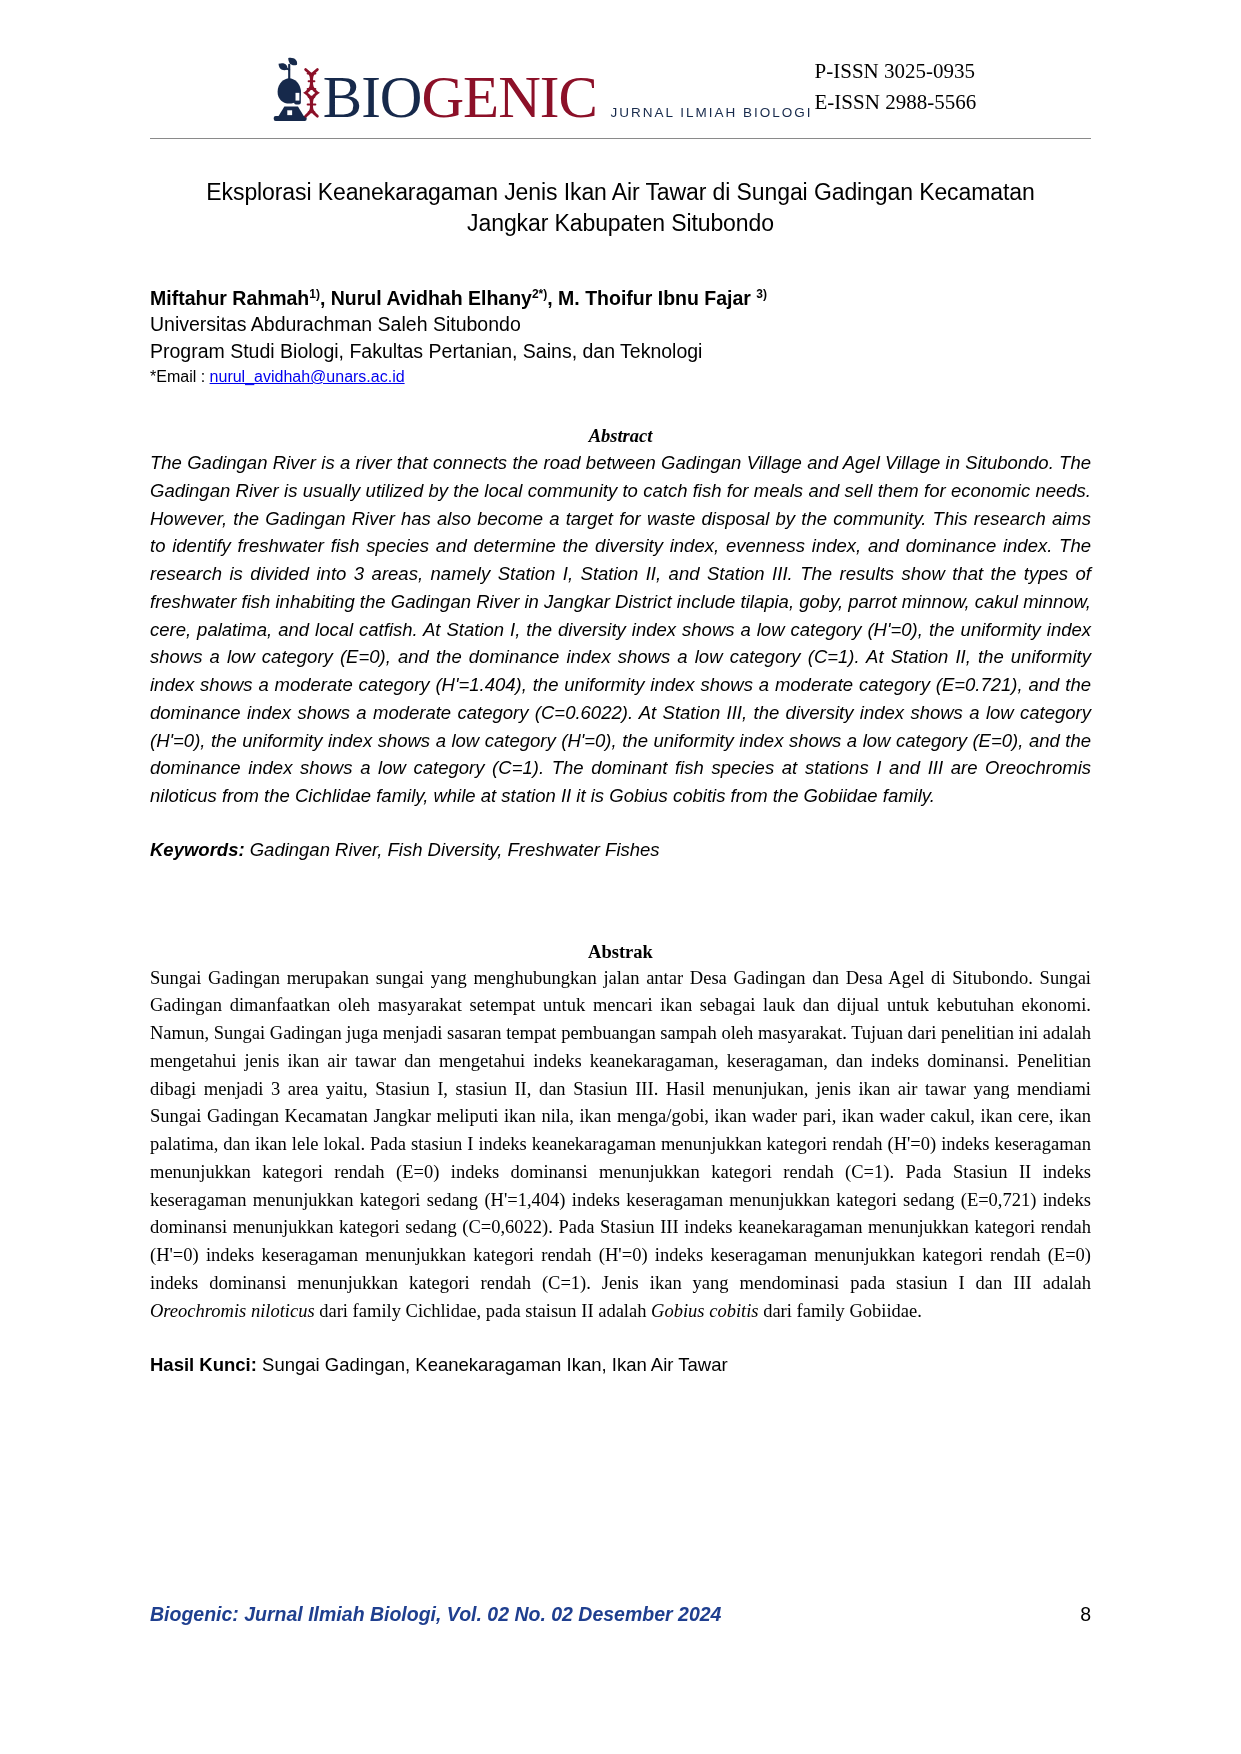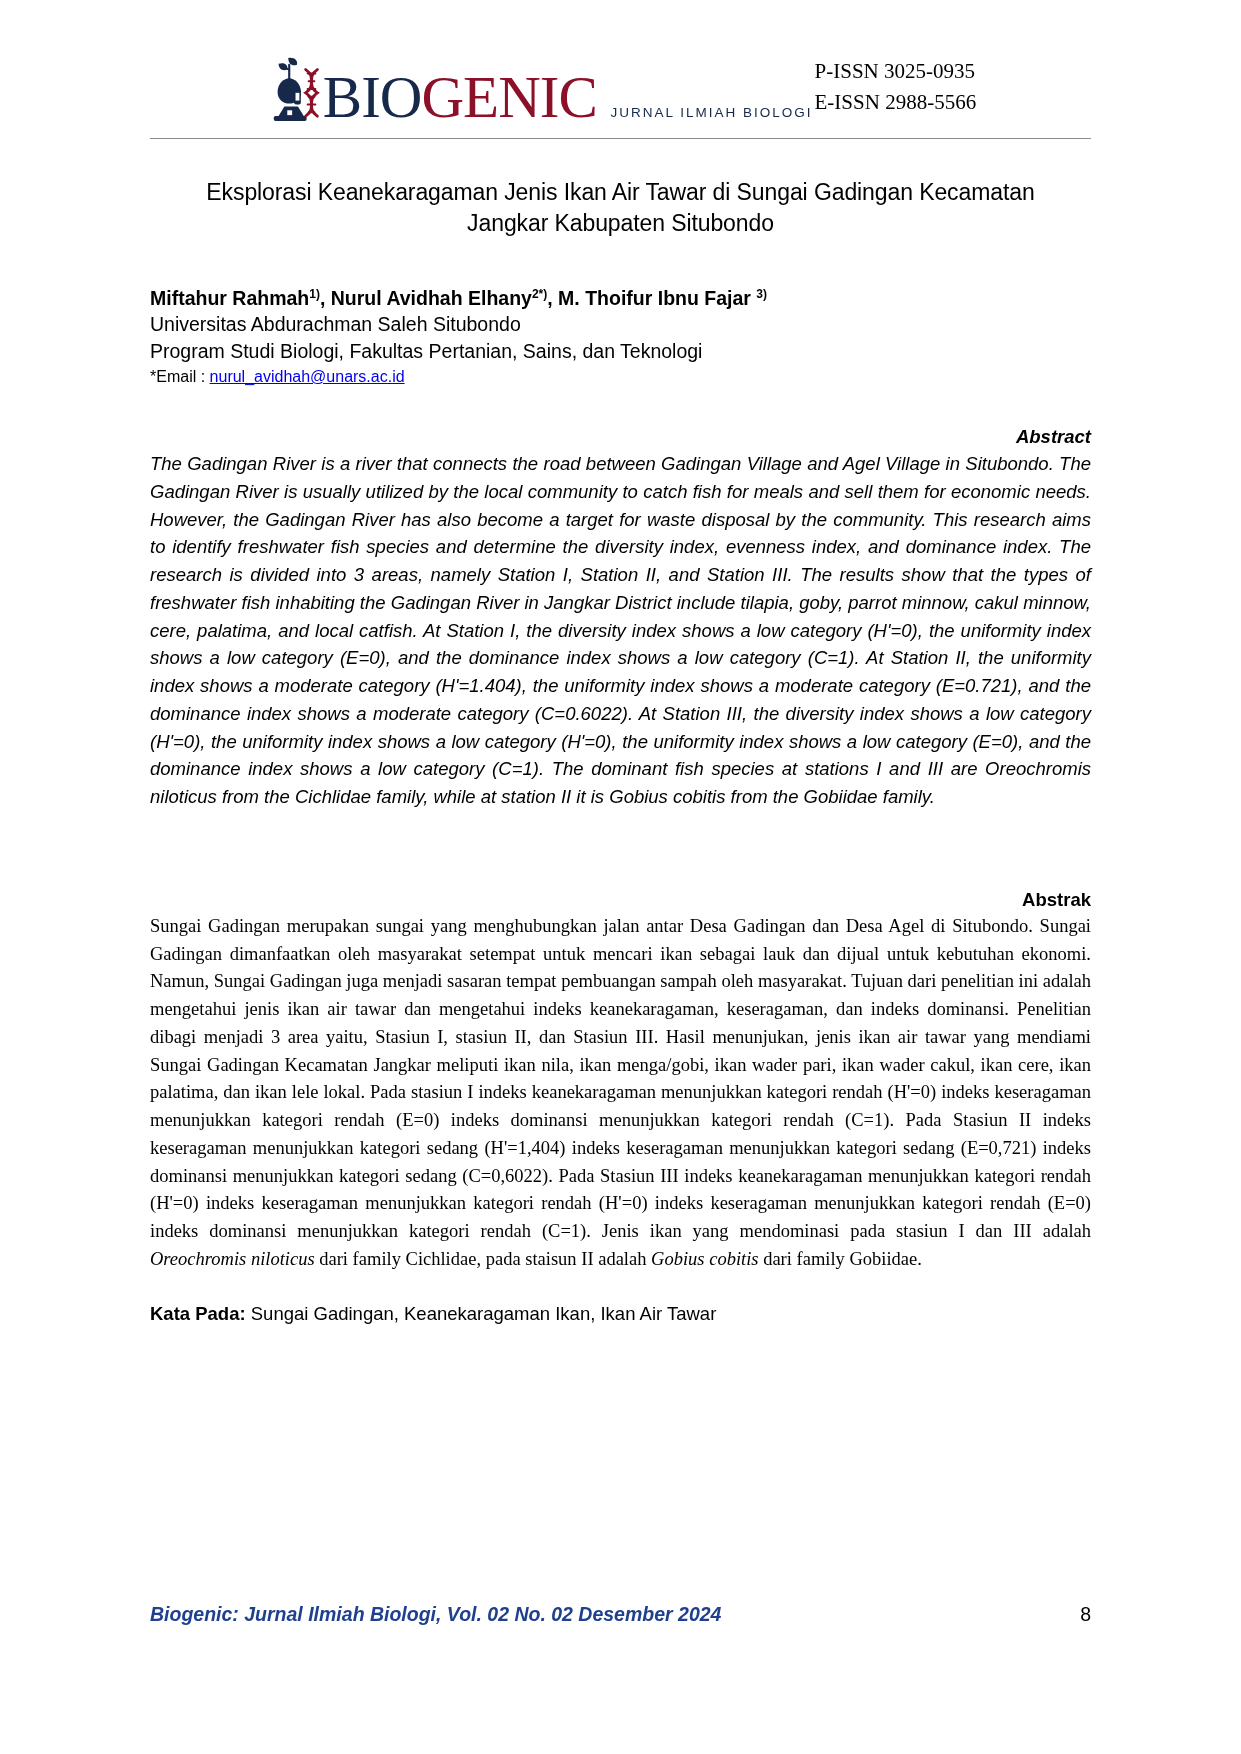--- a/index.html
+++ b/index.html
@@ -108,26 +108,27 @@
     line-height: 1.45;
     margin-top: 1px;
   }
   .email-link {
     color: #0000ee;
     text-decoration: underline;
   }
 
   
   .section-heading {
-    text-align: right;
+    text-align: center;
     font-weight: bold;
     font-size: 18.5px;
     font-style: italic;
     margin-top: 38px;
     margin-bottom: 2px;
+    font-family: Liberation Serif, serif;
   }
   .section-heading.roman { font-style: normal; }
   .abstract-body {
     text-align: justify;
     font-style: italic;
     font-size: 18.5px;
     line-height: 1.50;
     hyphens: none;
   }
   .abstrak-body {
@@ -239,26 +240,27 @@
   <div class="authors-block">
     <div class="authors"><span>Miftahur Rahmah</span><sup>1)</sup><span>, Nurul Avidhah Elhany</span><sup>2*)</sup><span>, M. Thoifur Ibnu Fajar </span><sup>3)</sup></div>
     <div class="affil">Universitas Abdurachman Saleh Situbondo</div>
     <div class="affil">Program Studi Biologi, Fakultas Pertanian, Sains, dan Teknologi</div>
     <div class="email-line"><span>*Email : </span><a class="email-link" href="#">nurul_avidhah@unars.ac.id</a></div>
   </div>
 
   <div class="section-heading">Abstract</div>
   <div class="abstract-body">The Gadingan River is a river that connects the road between Gadingan Village and Agel Village in Situbondo. The Gadingan River is usually utilized by the local community to catch fish for meals and sell them for economic needs. However, the Gadingan River has also become a target for waste disposal by the community. This research aims to identify freshwater fish species and determine the diversity index, evenness index, and dominance index. The research is divided into 3 areas, namely Station I, Station II, and Station III. The results show that the types of freshwater fish inhabiting the Gadingan River in Jangkar District include tilapia, goby, parrot minnow, cakul minnow, cere, palatima, and local catfish. At Station I, the diversity index shows a low category (H'=0), the uniformity index shows a low category (E=0), and the dominance index shows a low category (C=1). At Station II, the uniformity index shows a moderate category (H'=1.404), the uniformity index shows a moderate category (E=0.721), and the dominance index shows a moderate category (C=0.6022). At Station III, the diversity index shows a low category (H'=0), the uniformity index shows a low category (H'=0), the uniformity index shows a low category (E=0), and the dominance index shows a low category (C=1). The dominant fish species at stations I and III are Oreochromis niloticus from the Cichlidae family, while at station II it is Gobius cobitis from the Gobiidae family.</div>
 
+  <div class="keywords"><b>Keywords:</b><span> Gadingan River, Fish Diversity, Freshwater Fishes</span></div>
 
   <div class="gap-between"></div>
 
   <div class="section-heading roman">Abstrak</div>
   <div class="abstrak-body"><span>Sungai Gadingan merupakan sungai yang menghubungkan jalan antar Desa Gadingan dan Desa Agel di Situbondo. Sungai Gadingan dimanfaatkan oleh masyarakat setempat untuk mencari ikan sebagai lauk dan dijual untuk kebutuhan ekonomi. Namun, Sungai Gadingan juga menjadi sasaran tempat pembuangan sampah oleh masyarakat. Tujuan dari penelitian ini adalah mengetahui jenis ikan air tawar dan mengetahui indeks keanekaragaman, keseragaman, dan indeks dominansi. Penelitian dibagi menjadi 3 area yaitu, Stasiun I, stasiun II, dan Stasiun III. Hasil menunjukan, jenis ikan air tawar yang mendiami Sungai Gadingan Kecamatan Jangkar meliputi ikan nila, ikan menga/gobi, ikan wader pari, ikan wader cakul, ikan cere, ikan palatima, dan ikan lele lokal. Pada stasiun I indeks keanekaragaman menunjukkan kategori rendah (H'=0) indeks keseragaman menunjukkan kategori rendah (E=0) indeks dominansi menunjukkan kategori rendah (C=1). Pada Stasiun II indeks keseragaman menunjukkan kategori sedang (H'=1,404) indeks keseragaman menunjukkan kategori sedang (E=0,721) indeks dominansi menunjukkan kategori sedang (C=0,6022). Pada Stasiun III indeks keanekaragaman menunjukkan kategori rendah (H'=0) indeks keseragaman menunjukkan kategori rendah (H'=0) indeks keseragaman menunjukkan kategori rendah (E=0) indeks dominansi menunjukkan kategori rendah (C=1). Jenis ikan yang mendominasi pada stasiun I dan III adalah </span><i class="sci">Oreochromis niloticus</i><span> dari family Cichlidae, pada staisun II adalah </span><i class="sci">Gobius cobitis</i><span> dari family Gobiidae.</span></div>
 
-  <div class="katakunci"><b>Kata Pada:</b><span> Sungai Gadingan, Keanekaragaman Ikan, Ikan Air Tawar</span></div>
+  <div class="katakunci"><b>Hasil Kunci:</b><span> Sungai Gadingan, Keanekaragaman Ikan, Ikan Air Tawar</span></div>
 
   <div class="footer">
     <span class="footer-left">Biogenic: Jurnal Ilmiah Biologi, Vol. 02 No. 02 Desember 2024</span>
     <span class="footer-right">8</span>
   </div>
 
 </div>
 
 </body></html>

